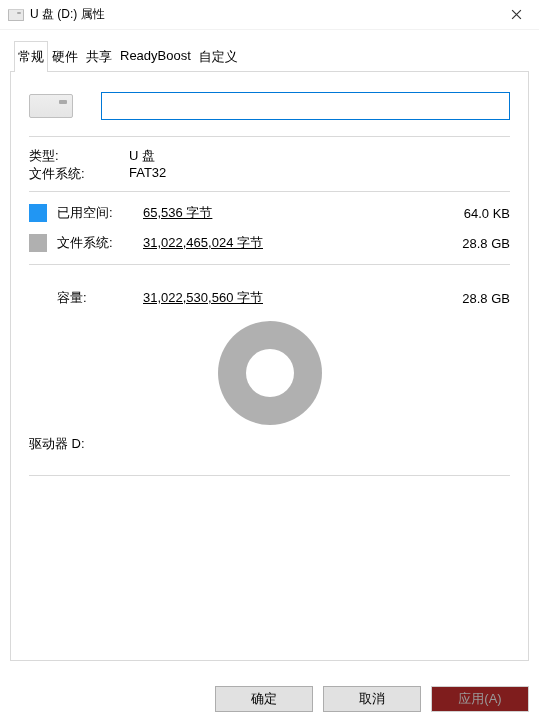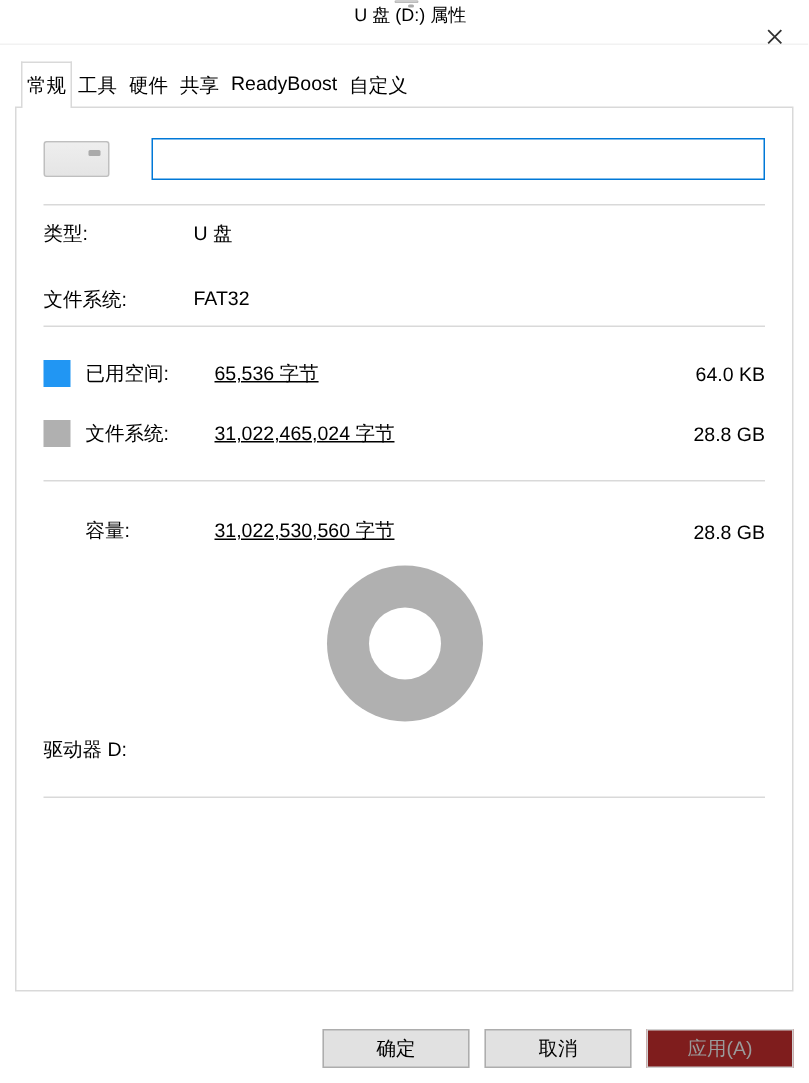--- a/index.html
+++ b/index.html
@@ -11,21 +11,20 @@
       height: 722px;
       overflow: hidden;
       position: relative;
     }
     .titlebar {
       height: 30px;
       display: flex;
       align-items: center;
       padding: 0 0 0 8px;
       border-bottom: 1px solid #f2f2f2;
-      flex-direction: column;
     }
     .titlebar .drive-mini {
       width: 16px; height: 12px;
       background: #e9e9e9;
       border: 1px solid #bbbbbb;
       border-top-color: #cfcfcf;
       border-radius: 1px;
       margin-right: 6px;
       position: relative;
     }
@@ -99,32 +98,32 @@
       padding: 0 6px;
       font-size: 13px;
       outline: none;
     }
 
     .divider { border: none; border-top: 1px solid #d9d9d9; margin: 6px 0 10px 0; }
 
     .info-grid {
       display: grid;
       grid-template-columns: 100px 1fr;
-      row-gap: 26px;
+      row-gap: 0;
       margin: 4px 0 8px 0;
     }
     .info-grid .label { color: #000; }
 
     .space-block { margin-top: 6px; }
     .space-row {
       display: grid;
       grid-template-columns: 22px 80px 1fr 90px;
       align-items: center;
       column-gap: 6px;
-      margin: 22px 0;
+      margin: 12px 0;
     }
     .swatch { width: 18px; height: 18px; }
     .swatch.used { background: #2196f3; }
     .swatch.free { background: #b0b0b0; }
     .bytes { text-align: left; padding-right: 6px; text-decoration: underline; }
     .human { text-align: right; }
 
     .total-row {
       display: grid;
       grid-template-columns: 22px 80px 1fr 90px;
@@ -182,21 +181,20 @@
   <div class="close-btn">
     <svg viewBox="0 0 10 10">
         <path d="M1 1 L9 9 M9 1 L1 9" stroke="currentColor" stroke-width="1.1" fill="none"></path>
       </svg>
   </div>
 </div>
 
 <div class="sheet">
   <div class="tabs">
     <div class="tab active">常规</div>
-    <div class="tab">工具</div>
     <div class="tab">硬件</div>
     <div class="tab">共享</div>
     <div class="tab">ReadyBoost</div>
     <div class="tab">自定义</div>
   </div>
 
   <div class="tab-content">
     <div class="header-row">
       <div class="drive-large"></div>
       <input class="name-input" type="text" value="" style="">

